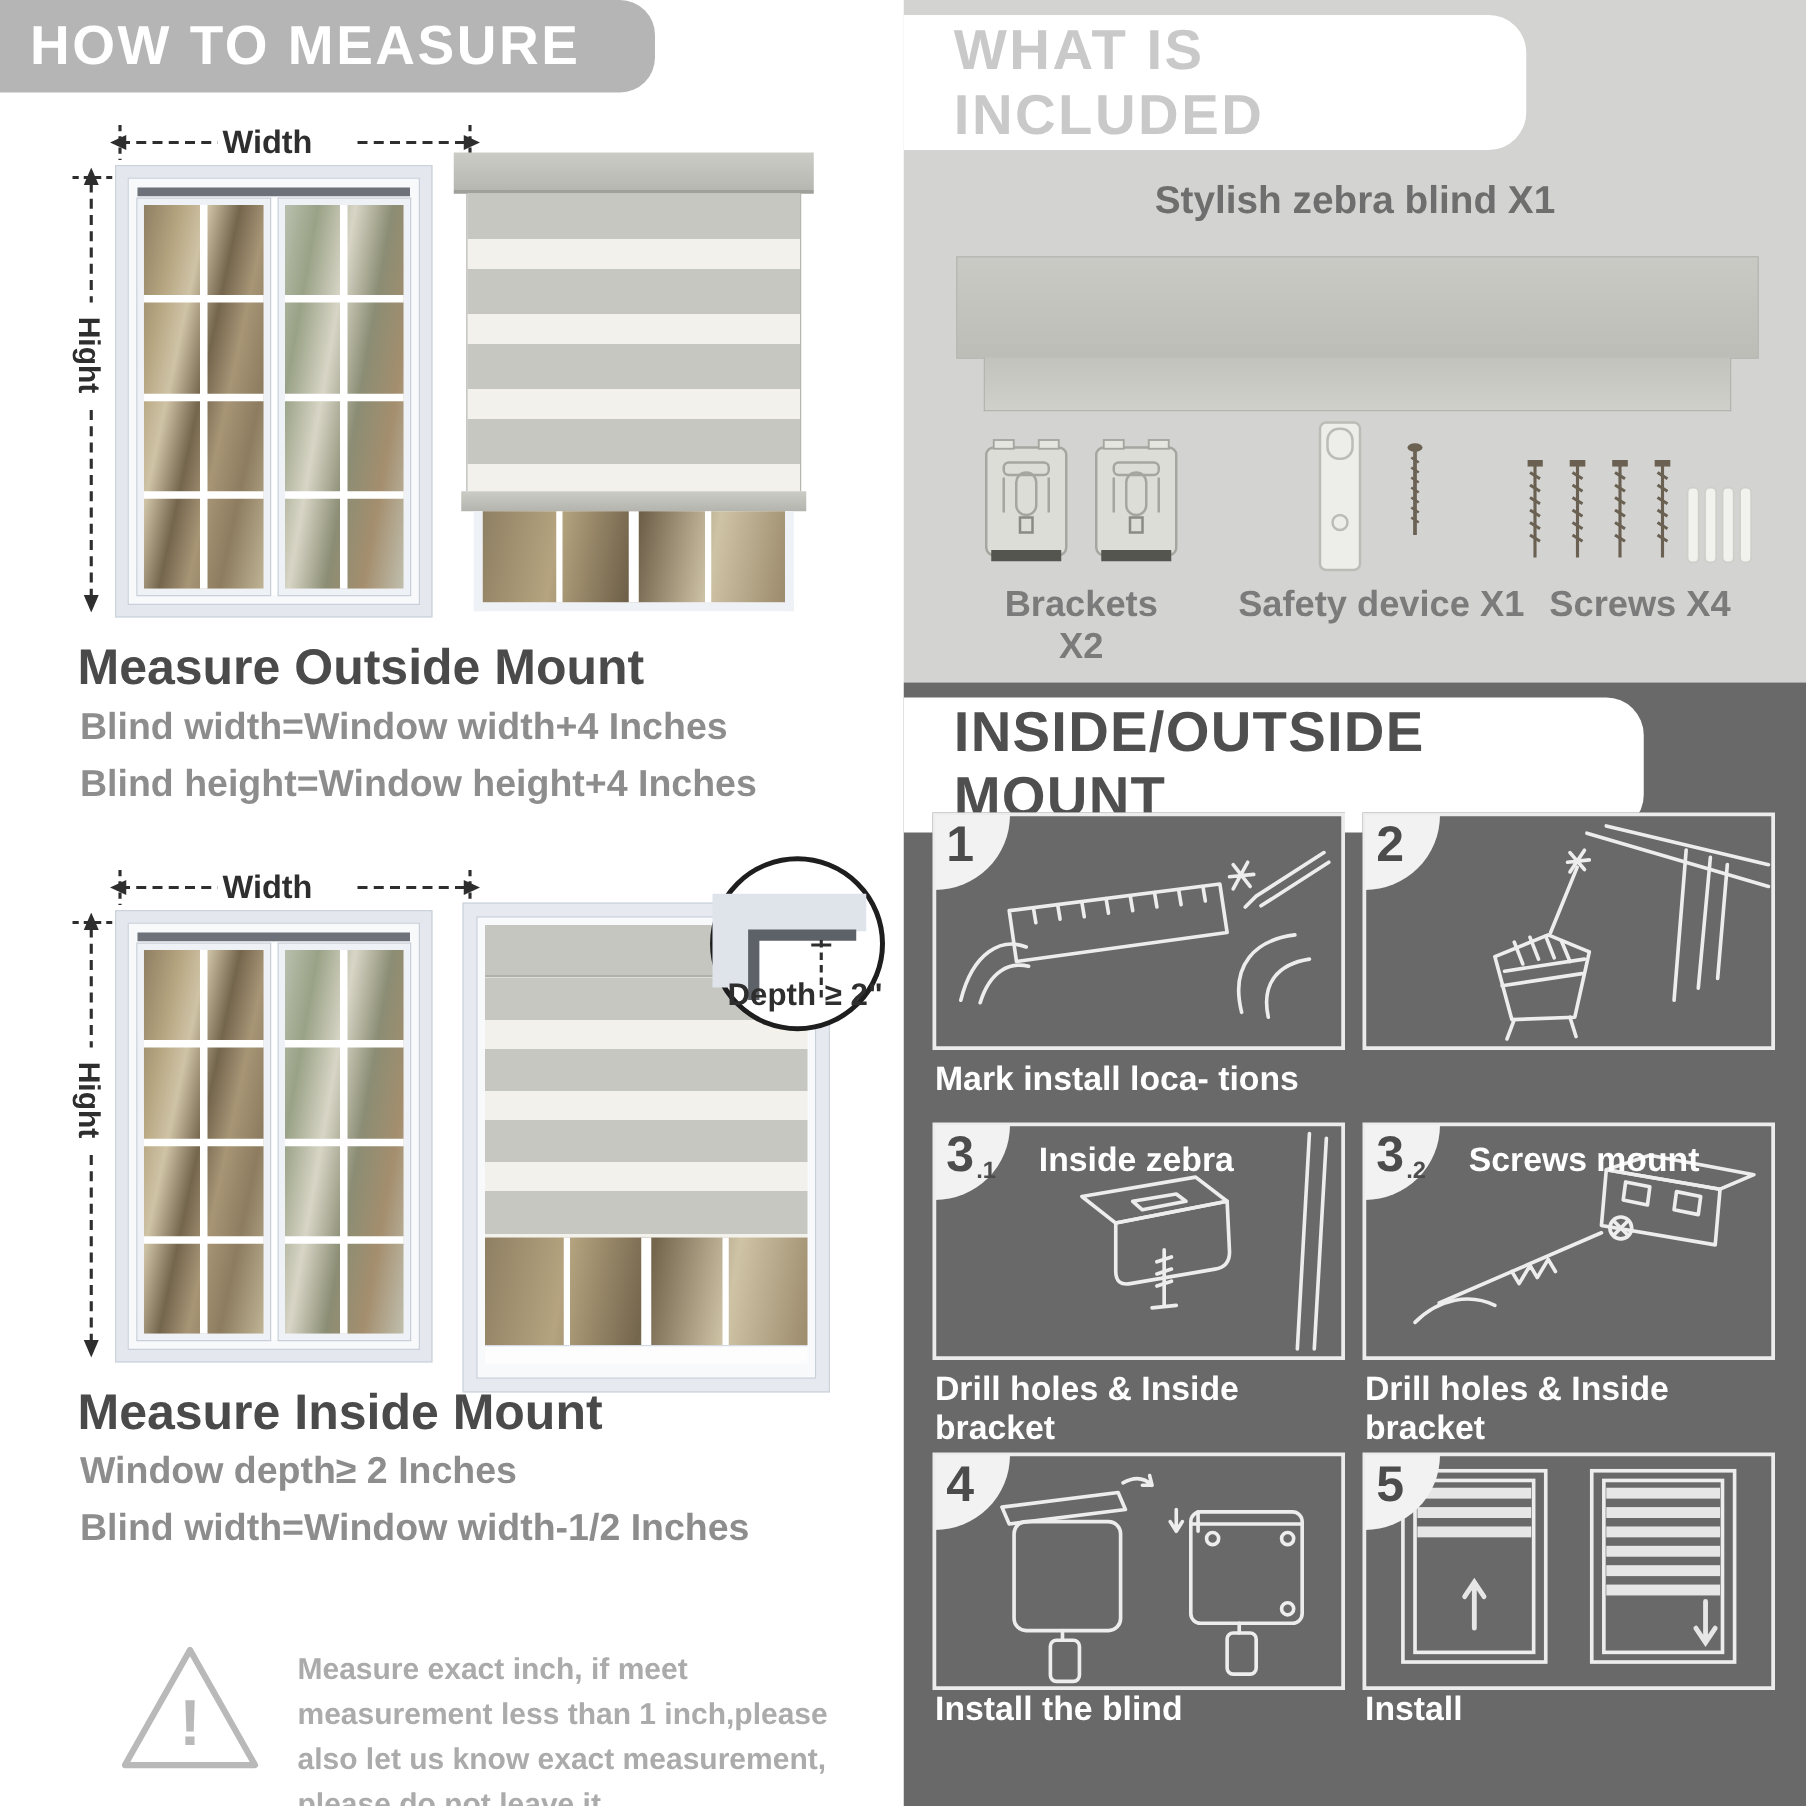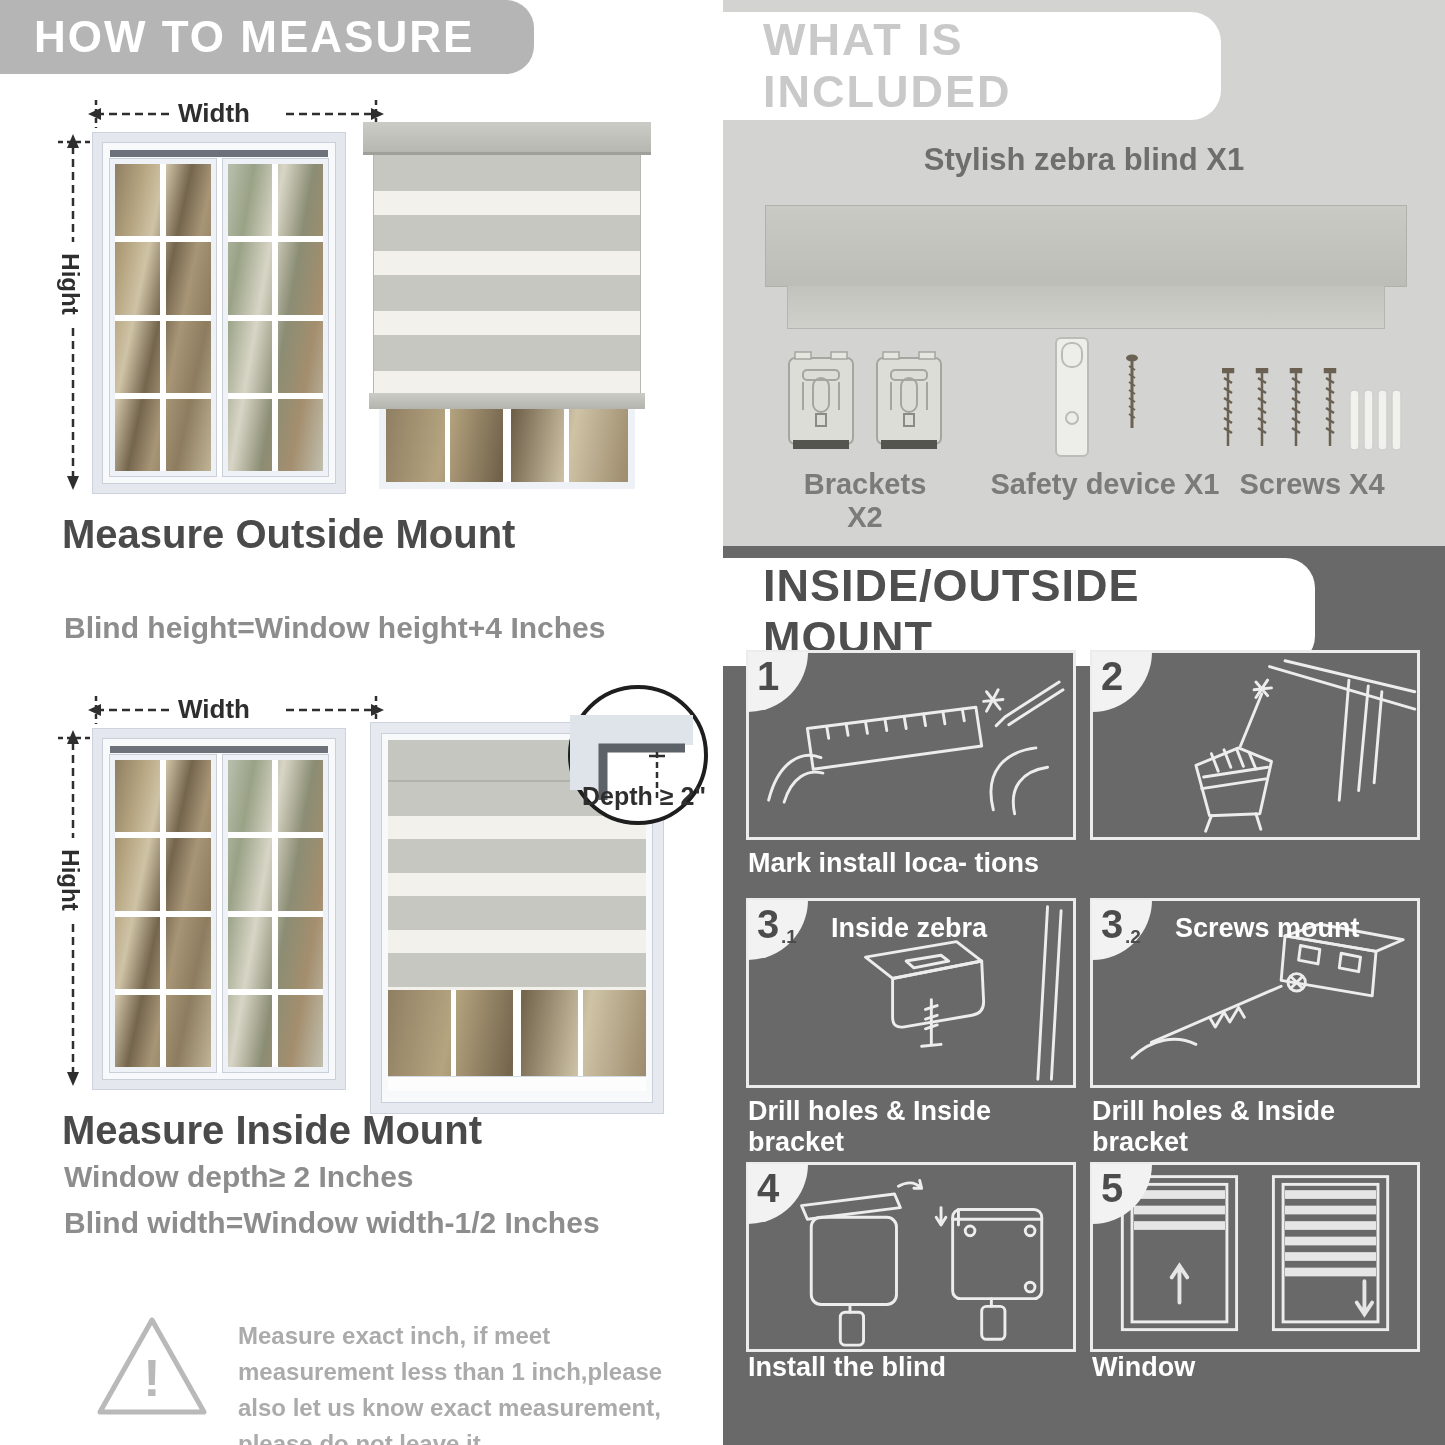--- a/index.html
+++ b/index.html
@@ -2,21 +2,21 @@
 <html><head>
 <meta charset="utf-8">
 <style>
   html,body{margin:0;padding:0;background:#fff;}
   #canvas{position:relative;width:1445px;height:1445px;background:#ffffff;
     font-family:"Liberation Sans",sans-serif;overflow:hidden;}
   .abs{position:absolute;}
 
   
   .hdr-left{left:0;top:18;width:500px;height:74px;background:#b5b5b5;
-    border-radius:0 28px 28px 0;display:flex;align-items:center;padding-left:34px;
+    border-radius:0 28px 28px 0;display:flex;align-items:center;padding-left:24px;
     color:#ffffff;font-size:44px;font-weight:bold;letter-spacing:2px;}
 
   .winblock{width:330px;height:400px;}
   .win-frame{position:absolute;left:36px;top:34px;width:254px;height:362px;
     background:#e4e8ee;border:1px solid #ccd3dd;padding:9px;box-sizing:border-box;}
   .win-white{position:relative;width:100%;height:100%;background:#f7f9fb;
     border:1px solid #c9d0da;padding:7px;box-sizing:border-box;}
   .win-roll{height:7px;background:#6d727a;margin-bottom:2px;}
   .sashes{display:flex;gap:7px;height:calc(100% - 9px);background:#fff;}
   .sash{flex:1;border:5px solid #eef1f5;outline:1px solid #c9d0da;box-sizing:border-box;
@@ -140,20 +140,21 @@
   </div>
 
   <div class="abs blinddemo" style="left:363px;top:122px;">
     <div class="bd-rail"></div>
     <div class="bd-shade"></div>
     <div class="bd-bottom"></div>
     <div class="bd-window"></div>
   </div>
 
   <div class="abs h-measure" style="left:62px;top:512px;">Measure Outside Mount</div>
+  <div class="abs p-measure" style="left:64px;top:565px;">Blind width=Window width+4 Inches</div>
   <div class="abs p-measure" style="left:64px;top:611px;">Blind height=Window height+4 Inches</div>
 
   <div class="abs winblock" style="left:56px;top:694px;">
     <svg class="abs annot-w" width="300" height="30" viewBox="0 0 300 30">
       <g stroke="#2e2e2e" stroke-width="2.5" fill="none">
         <line x1="10" y1="16" x2="100" y2="16" stroke-dasharray="8 5"></line>
         <line x1="200" y1="16" x2="290" y2="16" stroke-dasharray="8 5"></line>
         <line x1="10" y1="2" x2="10" y2="30" stroke-dasharray="5 4"></line>
         <line x1="290" y1="2" x2="290" y2="30" stroke-dasharray="5 4"></line>
       </g>
@@ -416,15 +417,15 @@
       <g stroke="#e6e6e6" stroke-width="4" fill="none" stroke-linecap="round">
         <path d="M87,142 L87,106 M79,116 l8,-12 l8,12"></path>
         <path d="M278,120 L278,152 M270,142 l8,12 l8,-12"></path>
       </g>
     </svg>
     <div class="badge">
       <span class="n">5</span>
       <span class="s"></span>
     </div>
   </div>
-  <div class="caption" style="left:1092px;top:1352px;">Window</div>
+  <div class="caption" style="left:1092px;top:1352px;">Install</div>
 
 </div>
 
 </body></html>

